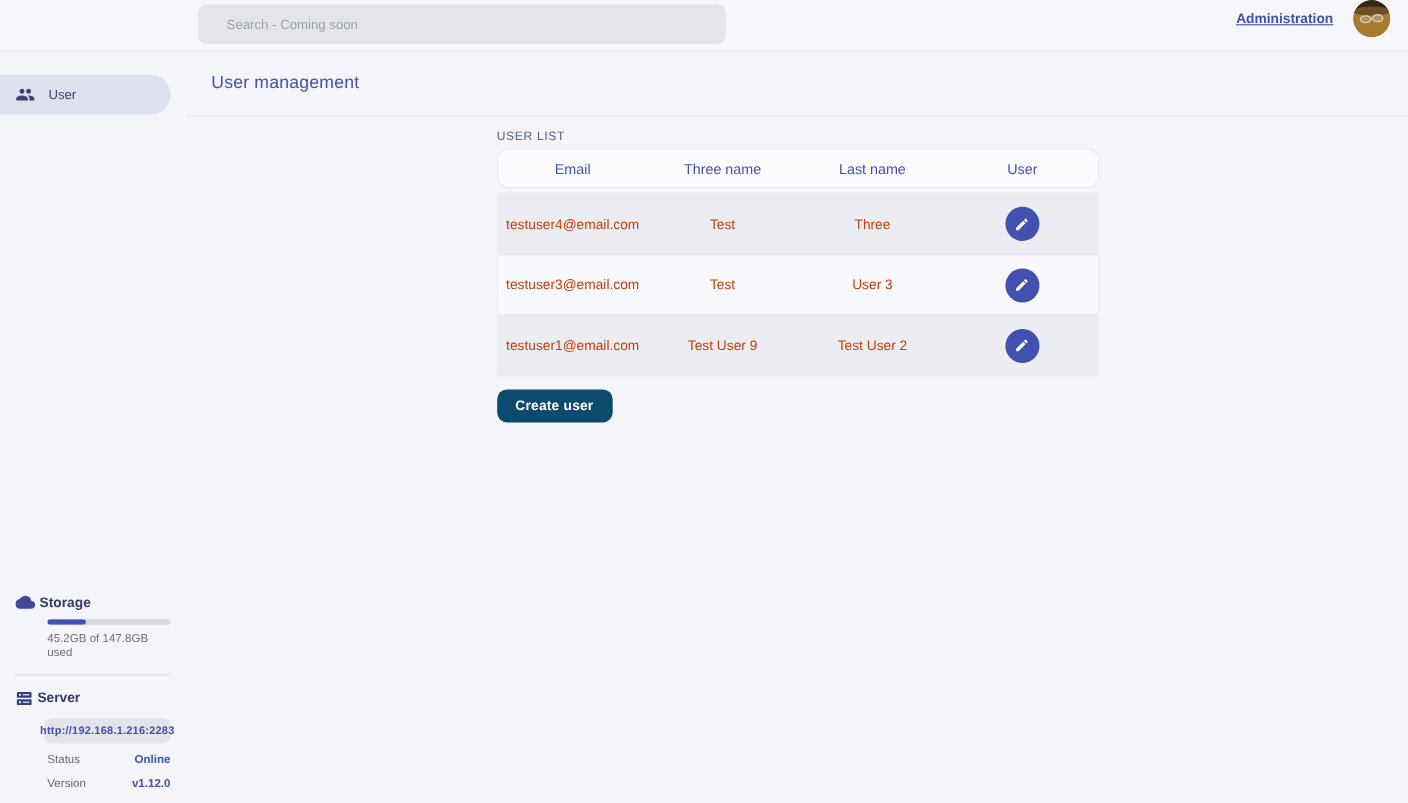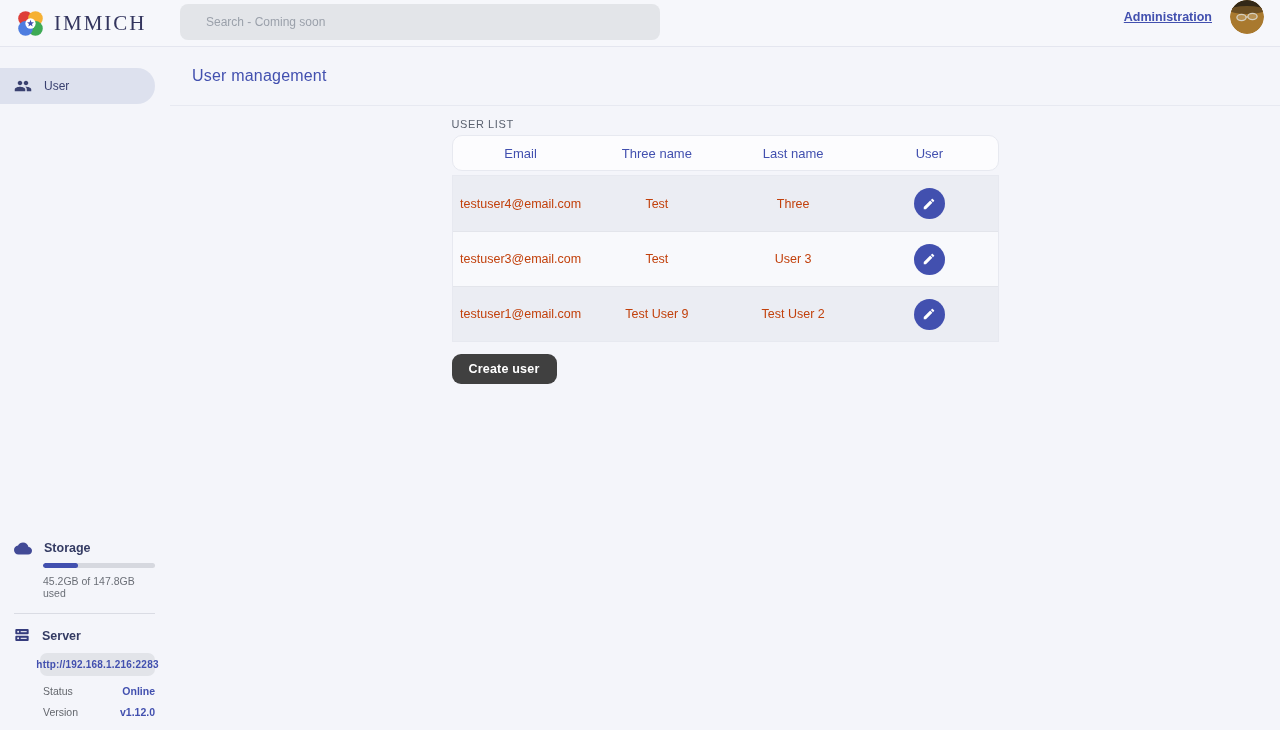--- a/index.html
+++ b/index.html
@@ -32,21 +32,21 @@
 
   
   .sidebar { position:absolute; top:47px; left:0; width:170px; bottom:0; }
   .side-item {
     margin-top:21px; width:155px; height:36px; border-radius:0 18px 18px 0;
     background:#dde1ee; display:flex; align-items:center; gap:12px;
     padding-left:14px; cursor:pointer;
   }
   .side-item-label { font-size:12px; font-weight:500; color:#3a4170; }
   .side-bottom { position:absolute; bottom:12px; left:0; width:170px; padding:0 15px 0 14px; }
-  .side-row { display:flex; align-items:flex-end; gap:12px; }
+  .side-row { display:flex; align-items:flex-start; gap:4px; }
   .side-title { font-size:12.5px; font-weight:bold; color:#343b63; }
   .indent { margin-left:29px; }
   .progress-track {
     margin-top:8px; height:5px; width:112px; border-radius:3px; background:#d6d8df; overflow:hidden;
   }
   .progress-fill { height:100%; border-radius:3px; background:#4250af; }
   .usage-text { margin-top:7px; font-size:10.5px; color:#6b6f77; }
   .side-divider { margin:14px 0 13px 0; border-top:1px solid #dadce4; }
   .url-pill {
     margin-left:26px; margin-top:10px; width:115px; height:23px; border-radius:7px;
@@ -76,44 +76,31 @@
   }
   .trow:nth-child(odd) { background:#ebedf3; }
   .trow:nth-child(even) { background:#f8f9fc; }
   .trow + .trow { border-top:1px solid #e3e5eb; }
   .tcell { text-align:center; font-size:12.5px; color:#c2410c; }
   .edit-btn {
     width:31px; height:31px; border-radius:50%; border:none; background:#4250af;
     display:inline-flex; align-items:center; justify-content:center; cursor:pointer;
   }
   .create-btn {
-    margin-top:12px; background:#404040; color:#ffffff; border:none; border-radius:9px;
+    margin-top:12px; background:#0c4a6e; color:#ffffff; border:none; border-radius:9px;
     padding:8px 17px; font-size:12.5px; font-weight:bold; cursor:pointer;
     font-family:"Liberation Sans", sans-serif; letter-spacing:0.2px;
   }
 </style>
 </head>
 <body>
 
 <div class="page">
 
   <div class="navbar">
-    <div class="brand">
-      <span style="display:inline-flex;">
-        <svg width="33" height="33" viewBox="0 0 36 36">
-          <circle cx="12.6" cy="12.6" r="8" fill="#de3e38"></circle>
-          <circle cx="23.4" cy="12.6" r="8" fill="#f6b133"></circle>
-          <circle cx="23.4" cy="23.4" r="8" fill="#3eaa55"></circle>
-          <circle cx="12.6" cy="23.4" r="8" fill="#4d7de0"></circle>
-          <circle cx="18" cy="18" r="5.6" fill="#ffffff"></circle>
-          <polygon fill="#4250af" points="18,14 19,16.62 21.8,16.76 19.62,18.53 20.35,21.24 18,19.7 15.65,21.24 16.38,18.53 14.2,16.76 17,16.62"></polygon>
-        </svg>
-      </span>
-      <span class="brand-text">IMMICH</span>
-    </div>
 
     <input class="search-box" type="text" placeholder="Search - Coming soon" style="">
 
     <div class="nav-right">
       <a class="admin-link">Administration</a>
       <span class="avatar">
         <svg width="34" height="34" viewBox="0 0 34 34">
           <defs>
               <clipPath id="avclip">
                 <circle cx="17" cy="17" r="17"></circle>

